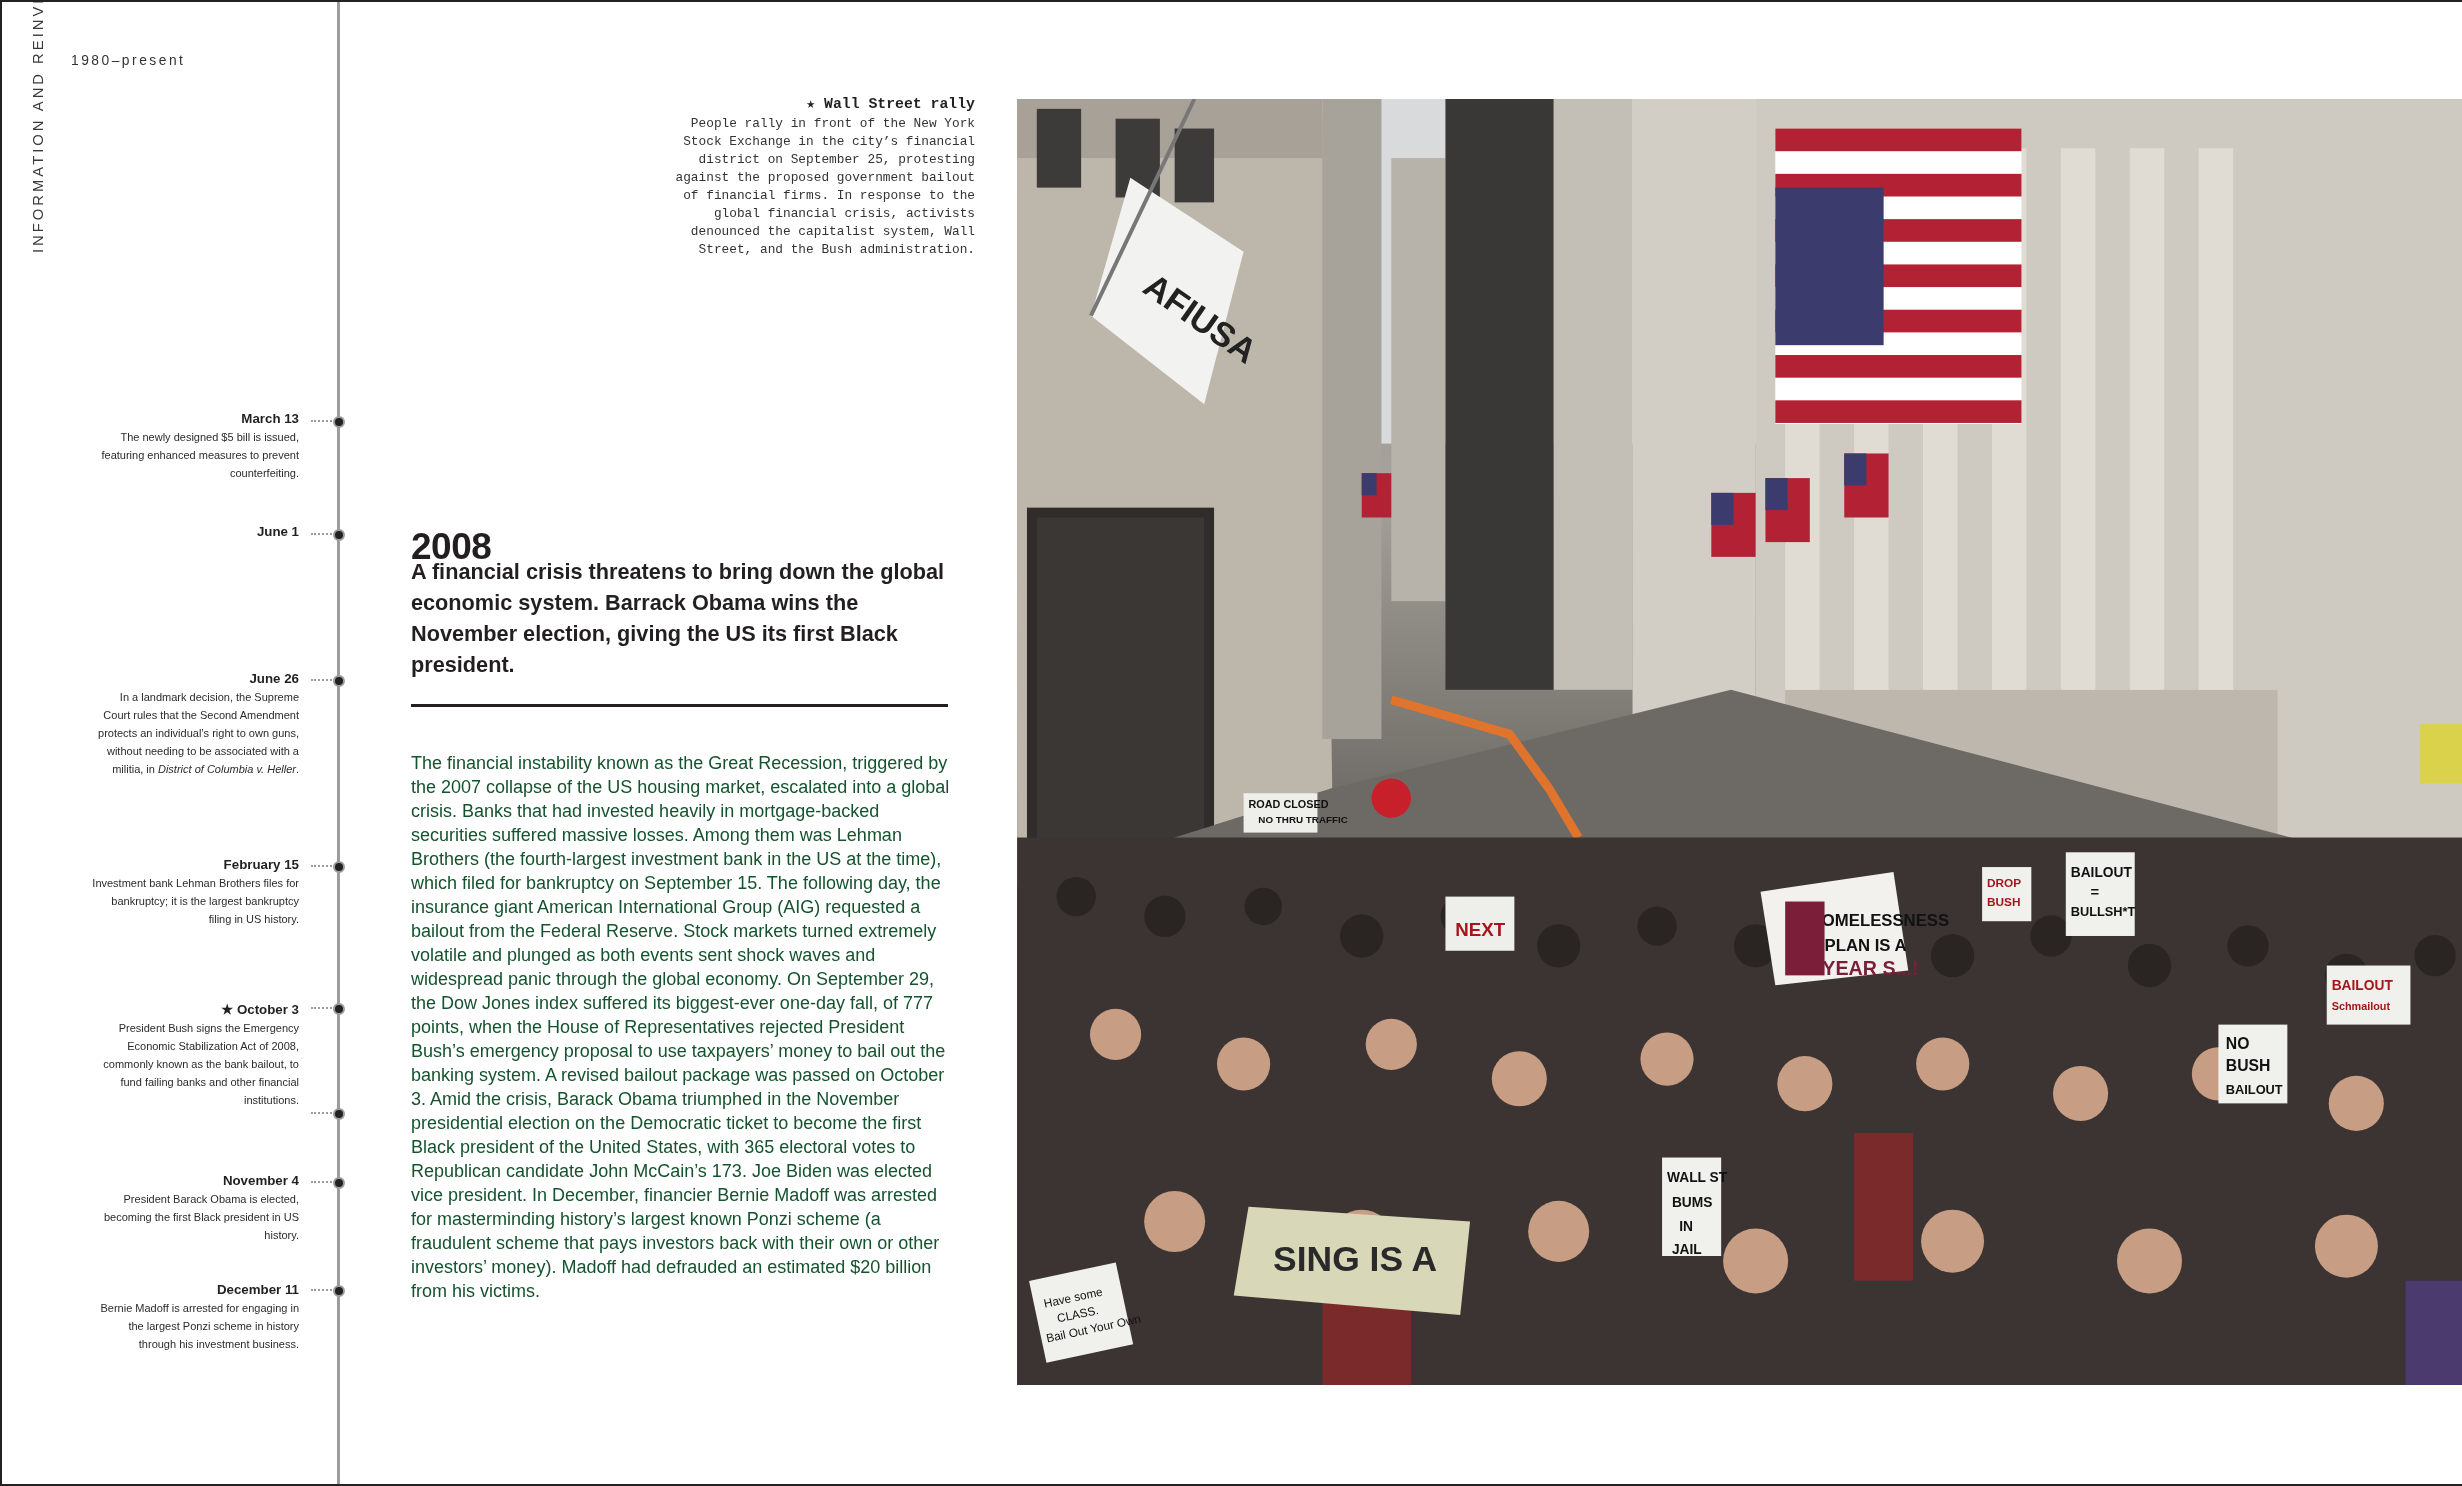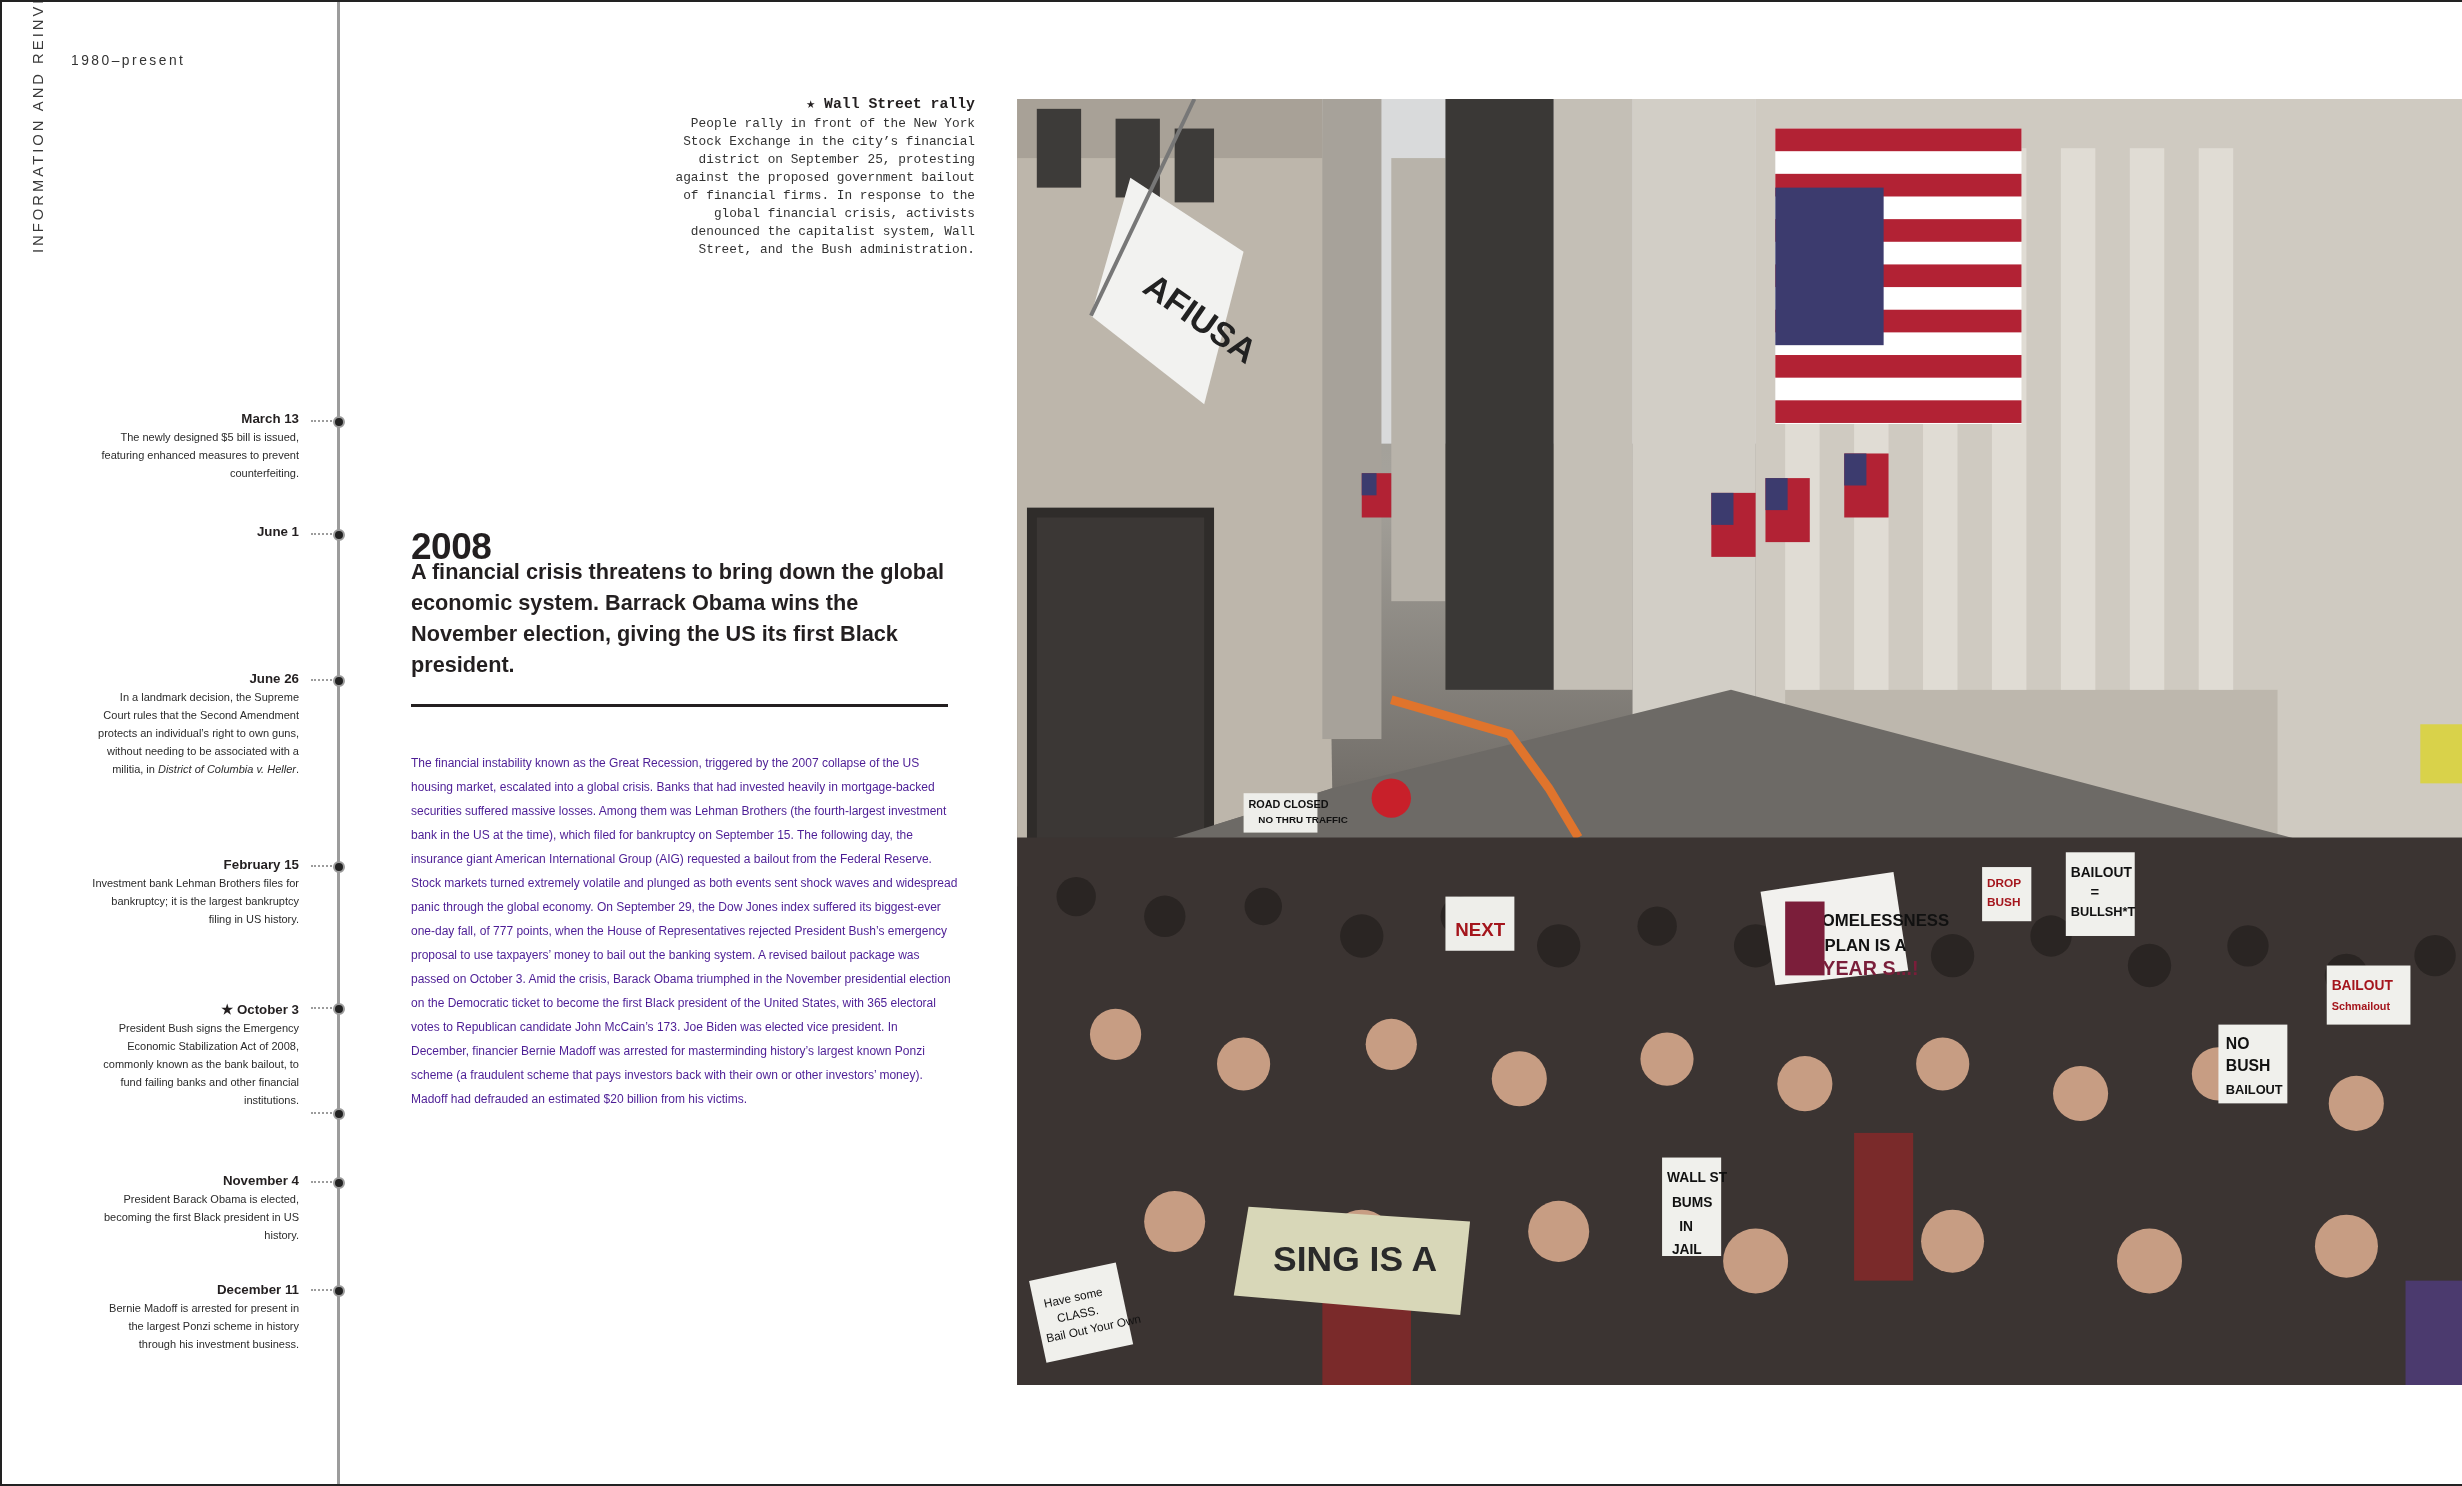--- a/index.html
+++ b/index.html
@@ -48,21 +48,21 @@
   }
   .deck {
     position: absolute; left: 409px; top: 554px; width: 547px;
     font-size: 21.7px; line-height: 31px; font-weight: bold; color: #231f20;
   }
   .rule {
     position: absolute; left: 409px; top: 702px; width: 537px; height: 3px; background: #231f20;
   }
   .body-text {
     position: absolute; left: 409px; top: 749px; width: 547px;
-    font-size: 12px; line-height: 24px; color: #4c1d95;
+    font-size: 18px; line-height: 24px; color: #14532d;
   }
   
   .caption {
     position: absolute; right: calc(2477px - 973px); top: 93px; width: 305px; text-align: right; font-family: Liberation Mono, monospace;
   }
   .caption-title { font-size: 14.8px; font-weight: bold; line-height: 19.7px; color: #231f20; }
   .caption-text { font-size: 12.8px; line-height: 18px; color: #333; }
   
   .photo {
     position: absolute; left: 1015px; top: 97px; width: 1461px; height: 1286px; overflow: hidden;
@@ -119,21 +119,21 @@
 
   <div class="tl-entry" style="top:1171px;">
     <div class="tl-date">November 4</div>
     <div class="tl-text">President Barack Obama is elected, becoming the first Black president in US history.</div>
   </div>
   <div class="tl-connector" style="top:1110px;"></div>
   <div class="tl-dot" style="top:1106px;"></div>
 
   <div class="tl-entry" style="top:1280px;text-align:right;">
     <div class="tl-date">December 11</div>
-    <div class="tl-text">Bernie Madoff is arrested for present in the largest Ponzi scheme in history through his investment business.</div>
+    <div class="tl-text">Bernie Madoff is arrested for engaging in the largest Ponzi scheme in history through his investment business.</div>
   </div>
   <div class="tl-connector" style="top:1179px;"></div>
   <div class="tl-dot" style="top:1175px;"></div>
   <div class="tl-connector" style="top:1287px;"></div>
   <div class="tl-dot" style="top:1283px;"></div>
 
   <div class="year">2008</div>
   <div class="deck">A financial crisis threatens to bring down the global economic system. Barrack Obama wins the November election, giving the US its first Black president.</div>
   <div class="rule"></div>
   <div class="body-text">The financial instability known as the Great Recession, triggered by the 2007 collapse of the US housing market, escalated into a global crisis. Banks that had invested heavily in mortgage-backed securities suffered massive losses. Among them was Lehman Brothers (the fourth-largest investment bank in the US at the time), which filed for bankruptcy on September 15. The following day, the insurance giant American International Group (AIG) requested a bailout from the Federal Reserve. Stock markets turned extremely volatile and plunged as both events sent shock waves and widespread panic through the global economy. On September 29, the Dow Jones index suffered its biggest-ever one-day fall, of 777 points, when the House of Representatives rejected President Bush’s emergency proposal to use taxpayers’ money to bail out the banking system. A revised bailout package was passed on October 3. Amid the crisis, Barack Obama triumphed in the November presidential election on the Democratic ticket to become the first Black president of the United States, with 365 electoral votes to Republican candidate John McCain’s 173. Joe Biden was elected vice president. In December, financier Bernie Madoff was arrested for masterminding history’s largest known Ponzi scheme (a fraudulent scheme that pays investors back with their own or other investors’ money). Madoff had defrauded an estimated $20 billion from his victims.</div>

